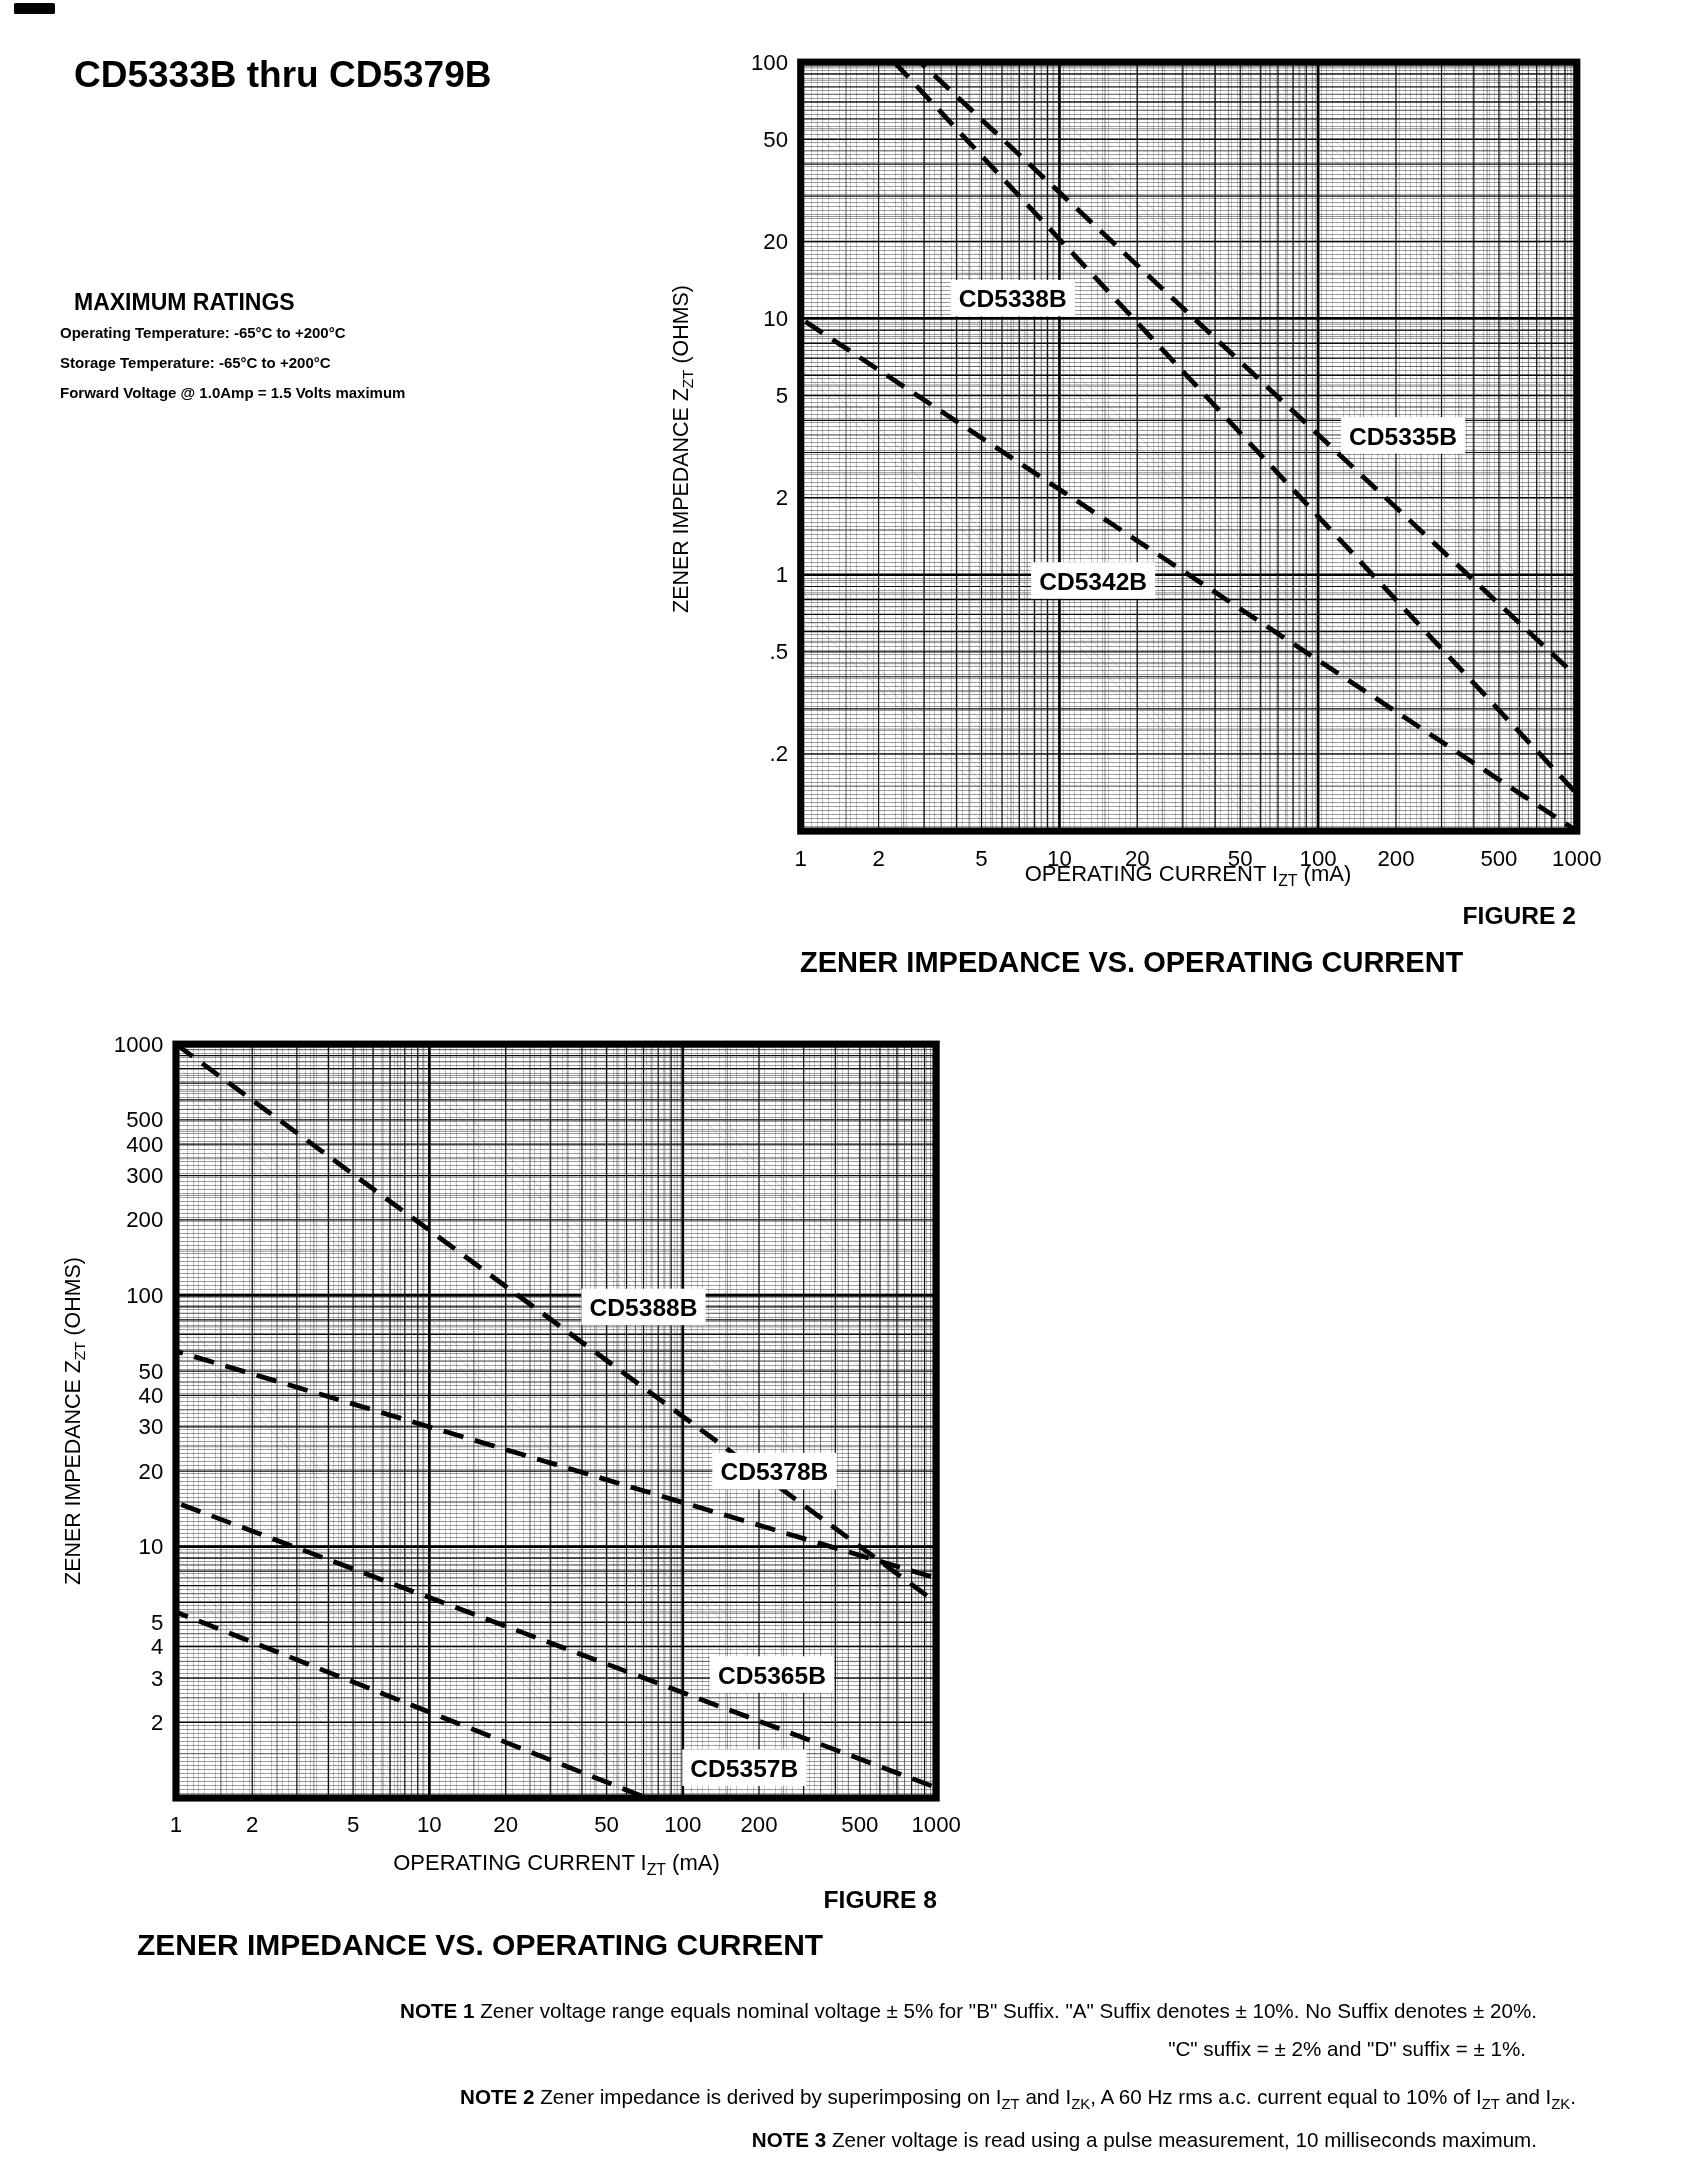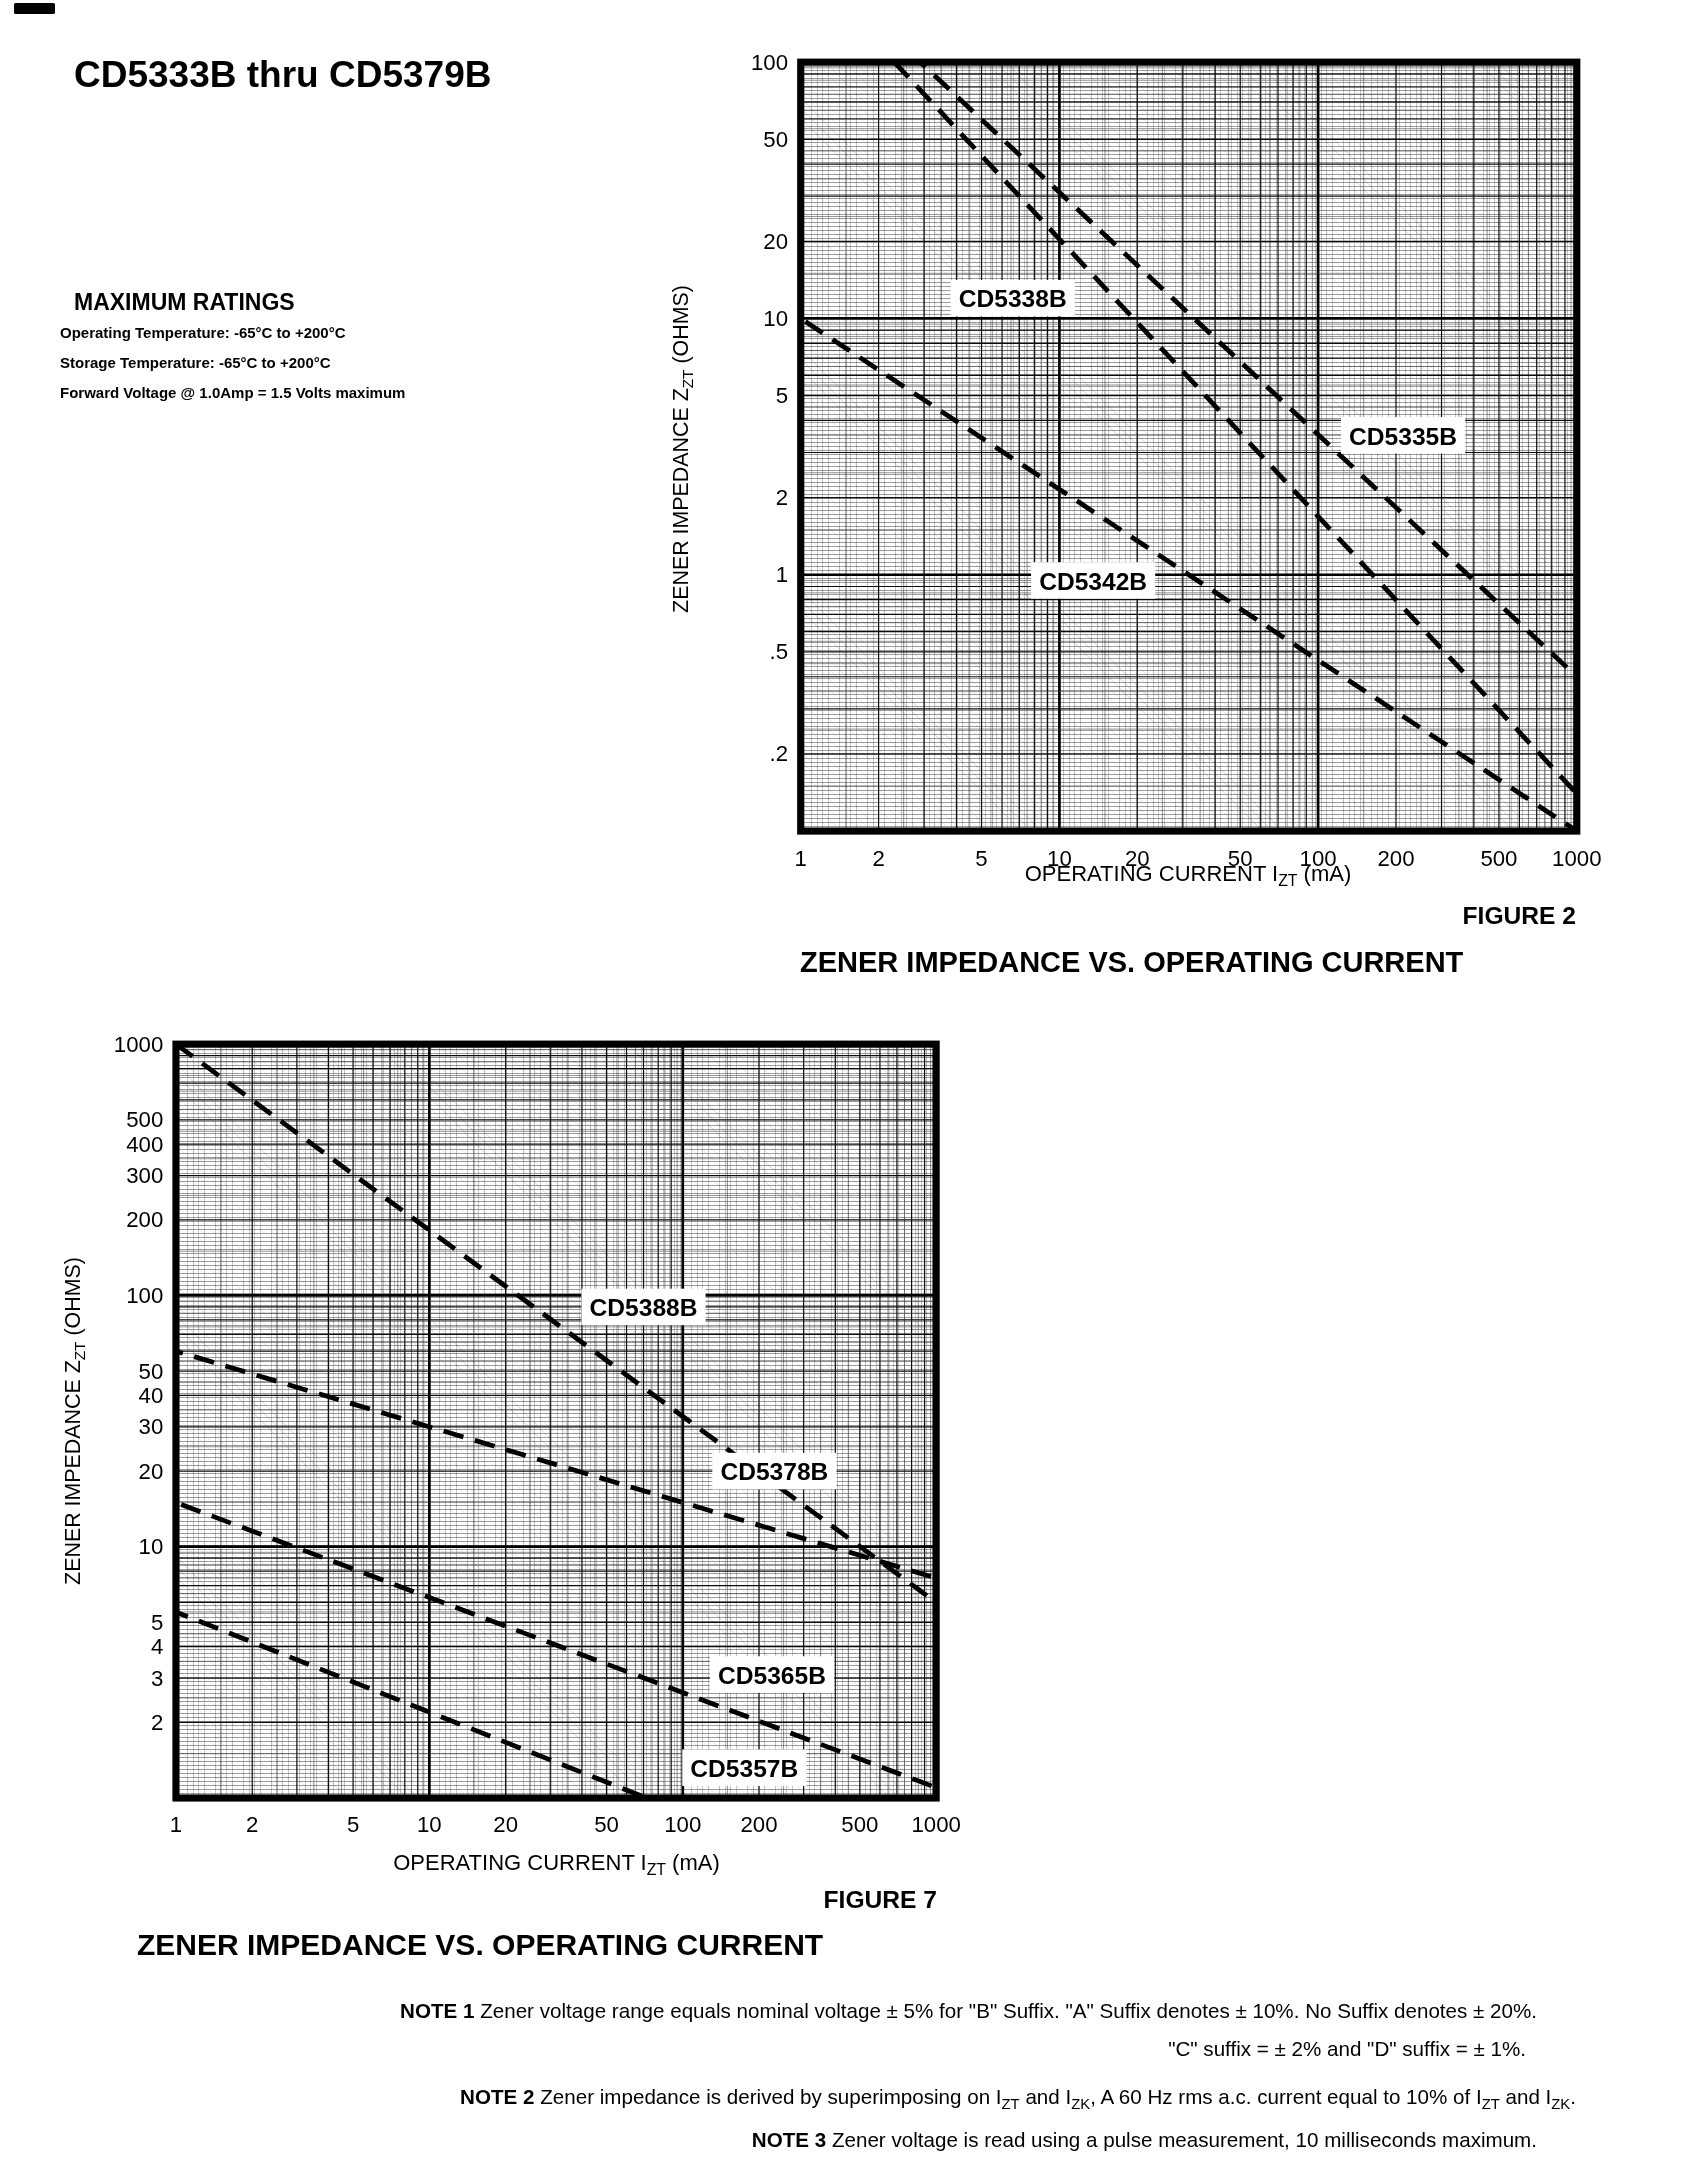--- a/index.html
+++ b/index.html
@@ -377,21 +377,21 @@
         <text x="547.4622452820313" y="1022" text-anchor="middle" dominant-baseline="central" font-size="28">20</text>
         <text x="674.5377547179687" y="1022" text-anchor="middle" dominant-baseline="central" font-size="28">50</text>
         <text x="770.6666666666666" y="1022" text-anchor="middle" dominant-baseline="central" font-size="28">100</text>
         <text x="866.7955786153647" y="1022" text-anchor="middle" dominant-baseline="central" font-size="28">200</text>
         <text x="993.871088051302" y="1022" text-anchor="middle" dominant-baseline="central" font-size="28">500</text>
         <text x="1090" y="1022" text-anchor="middle" dominant-baseline="central" font-size="28">1000</text>
       </g>
     </svg>
   <div class="abs ylab fig3-ylab"><span>ZENER IMPEDANCE Z</span><span class="sub">ZT</span><span> (OHMS)</span></div>
   <div class="abs xlab fig3-xlab"><span>OPERATING CURRENT I</span><span class="sub">ZT</span><span> (mA)</span></div>
-  <div class="abs figcap fig3-cap">FIGURE 7</div>
+  <div class="abs figcap fig3-cap">FIGURE 8</div>
   <div class="abs figtitle fig3-title">ZENER IMPEDANCE VS. OPERATING CURRENT</div>
 
   <div class="abs note n1">
     <span class="nlabel">NOTE 1</span>
     <span><span>Zener voltage range equals nominal voltage ± 5% for "B" Suffix. "A" Suffix denotes ± 10%. No Suffix denotes ± 20%.</span></span>
   </div>
   <div class="abs note n1b"><span>"C" suffix = ± 2% and "D" suffix = ± 1%.</span></div>
   <div class="abs note n2">
     <span class="nlabel">NOTE 2</span>
     <span><span>Zener impedance is derived by superimposing on I</span><span class="sub">ZT</span><span> and I</span><span class="sub">ZK</span><span>, A 60 Hz rms a.c. current equal to 10% of I</span><span class="sub">ZT</span><span> and I</span><span class="sub">ZK</span><span>.</span></span>

